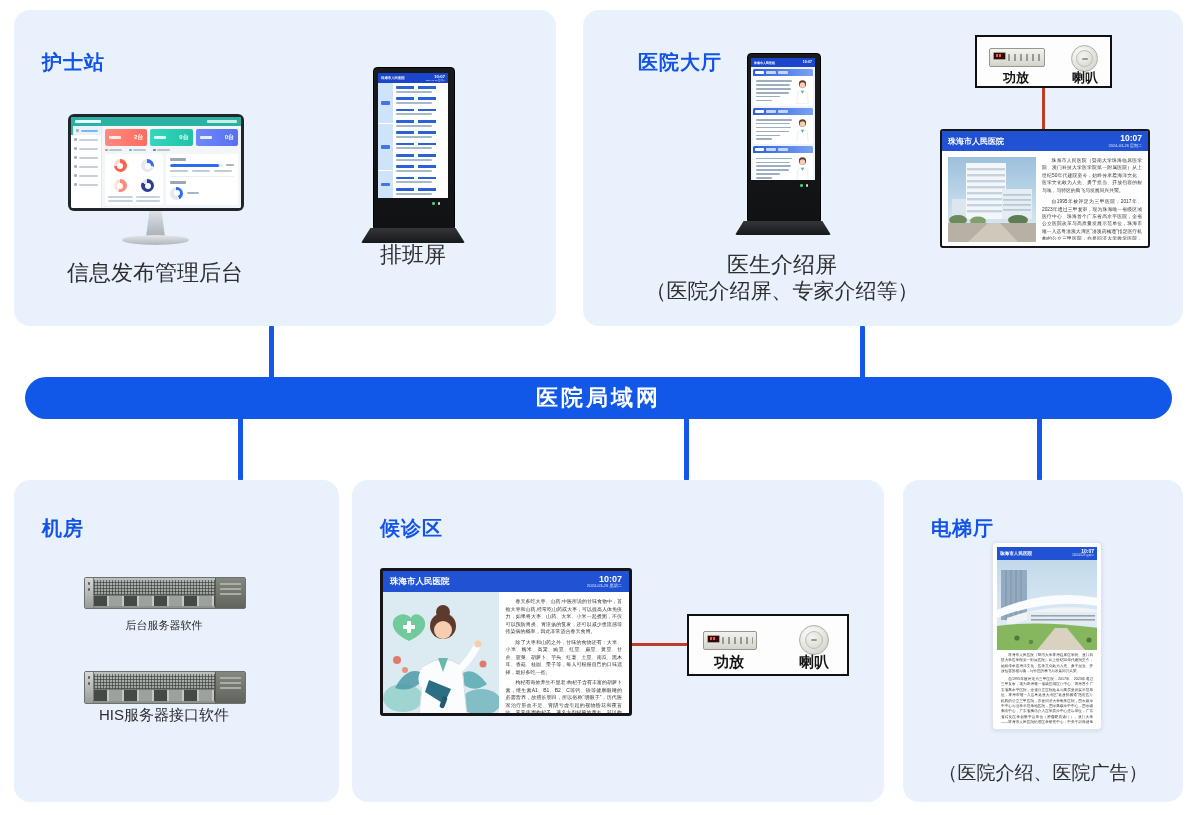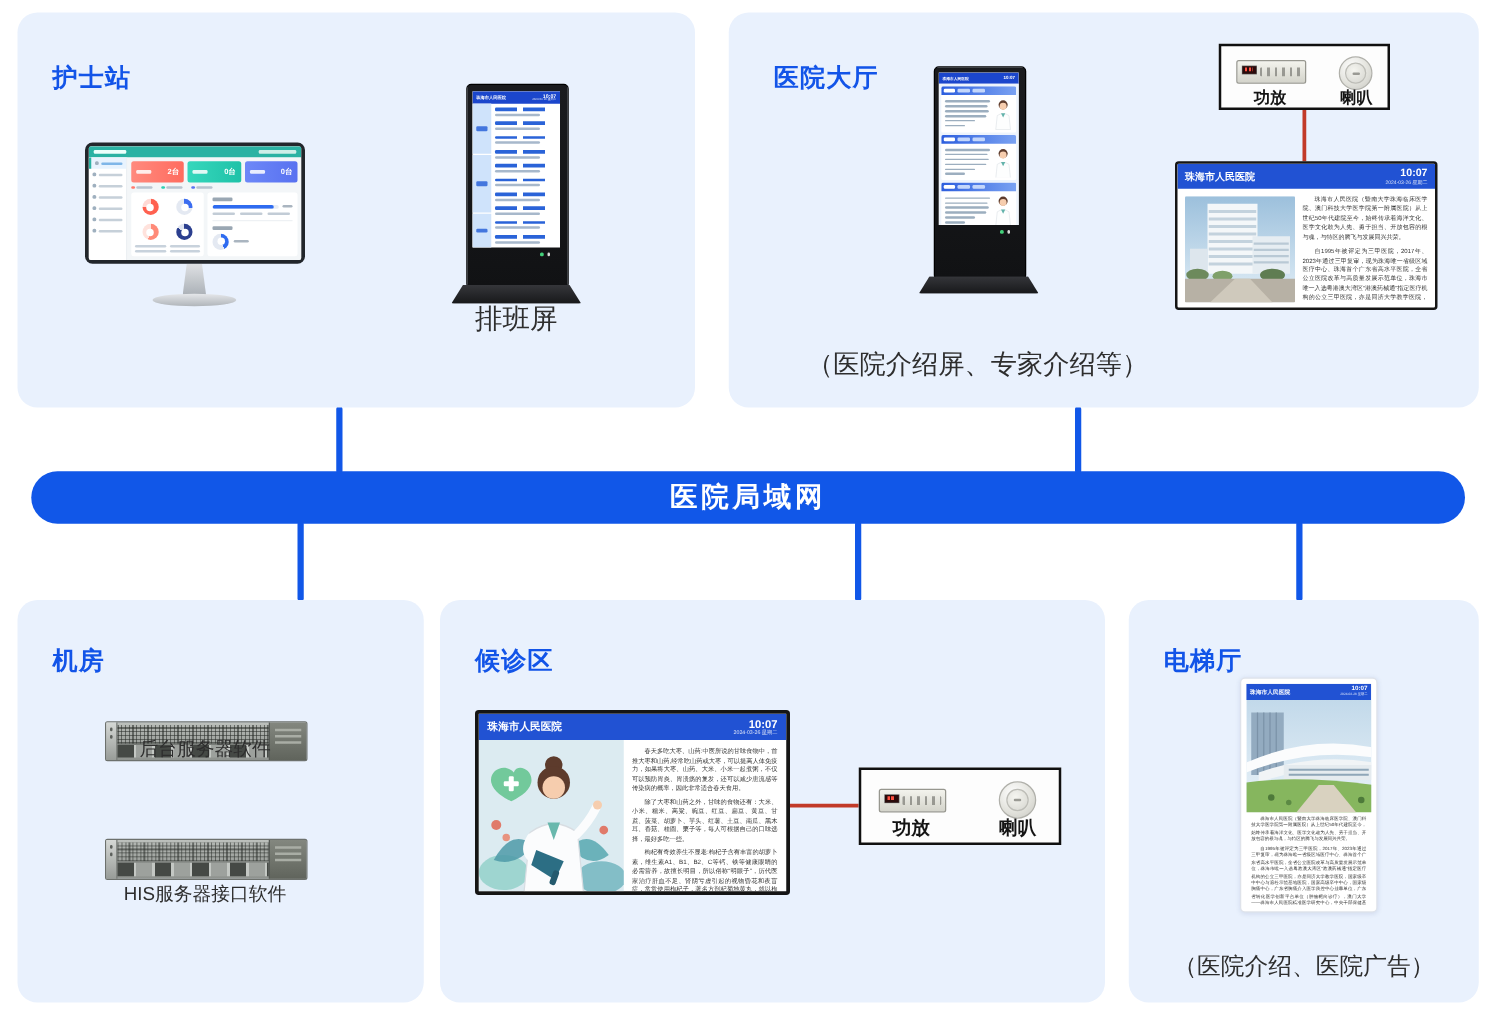--- a/index.html
+++ b/index.html
@@ -273,20 +273,21 @@
                   <em></em>
                 </div>
             </div>
           </div>
         </div>
       </div>
     </div>
   </div>
   <div class="mon-neck"></div>
   <div class="mon-base"></div>
+  <div class="biglabel" style="left:40px;top:258px;width:230px">信息发布管理后台</div>
 
   <div class="kiosk-body" style="left:373px;top:67px;width:80px;height:161px"></div>
   <div class="kiosk-screen" style="left:378px;top:73px;width:70px;height:125px">
     <div class="sk-head">
       <span class="nm">珠海市人民医院</span>
       <span class="sk-time">
           <b>10:07</b>
           <s>2024-03-26 星期二</s>
         </span>
     </div>
@@ -347,21 +348,21 @@
     </div>
   </div>
   <div class="leds" style="left:432px;top:202px">
       <i class="g"></i>
       <i class="w"></i>
     </div>
   <div class="kiosk-base" style="left:361px;top:228px;width:104px;height:15px"></div>
   <div class="biglabel" style="left:333px;top:240px;width:160px">排班屏</div>
 
   <section class="panel" style="left:583px;top:10px;width:600px;height:316px"></section>
-  <h2 class="ztitle" style="left:619px;top:32px">医院大厅</h2>
+  <h2 class="ztitle" style="left:638px;top:32px">医院大厅</h2>
 
   <div class="kiosk-body" style="left:747px;top:53px;width:72px;height:168px"></div>
   <div class="kiosk-screen" style="left:751px;top:58px;width:64px;height:122px">
     <div class="doc-head">
       <span class="nm" style="font-size:3px;color:#fff;font-weight:bold">珠海市人民医院</span>
       <span class="sk-time">
           <b style="font-size:3.6px">10:07</b>
         </span>
     </div>
     <div class="doc-cards">
@@ -434,20 +435,21 @@
           </svg>
         </div>
       </div>
       </div>
   </div>
   <div class="leds" style="left:800px;top:184px">
       <i class="g"></i>
       <i class="w"></i>
     </div>
   <div class="kiosk-base" style="left:735px;top:221px;width:96px;height:14px"></div>
+  <div class="biglabel" style="left:642px;top:250px;width:280px">医生介绍屏</div>
   <div class="biglabel" style="left:577px;top:277px;width:410px;font-size:21px">（医院介绍屏、专家介绍等）</div>
 
   <div class="av-box" style="left:975px;top:35px;width:137px;height:53px">
     <span class="amp" style="left:12px;top:11px;width:54px;height:17px">
         <i></i>
       </span>
     <span class="spk" style="left:94px;top:8px;width:27px;height:27px"></span>
     <span class="av-label" style="left:9px;top:32px;width:60px;font-size:13px">功放</span>
     <span class="av-label" style="left:86px;top:32px;width:44px;font-size:13px">喇叭</span>
   </div>
@@ -506,21 +508,21 @@
   <h2 class="ztitle" style="left:42px;top:498px">机房</h2>
 
   <div class="server" style="left:84px;top:577px;width:160px;height:30px">
     <span class="srv-left"></span>
     <span class="srv-main">
         <span class="srv-vents"></span>
         <span class="srv-drives"></span>
       </span>
     <span class="srv-right"></span>
   </div>
-  <div class="biglabel" style="left:64px;top:590px;width:200px;font-size:15px">后台服务器软件</div>
+  <div class="biglabel" style="left:64px;top:618px;width:200px;font-size:11px">后台服务器软件</div>
 
   <div class="server" style="left:84px;top:671px;width:160px;height:31px">
     <span class="srv-left"></span>
     <span class="srv-main">
         <span class="srv-vents"></span>
         <span class="srv-drives"></span>
       </span>
     <span class="srv-right"></span>
   </div>
   <div class="biglabel" style="left:54px;top:706px;width:220px;font-size:15px">HIS服务器接口软件</div>

